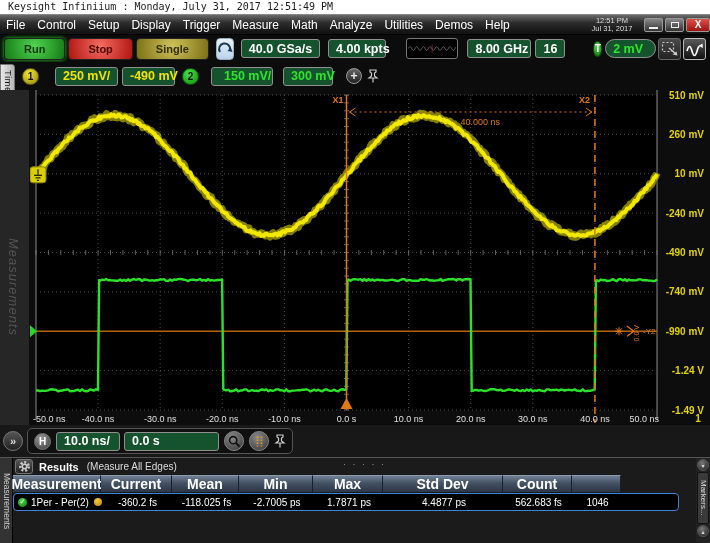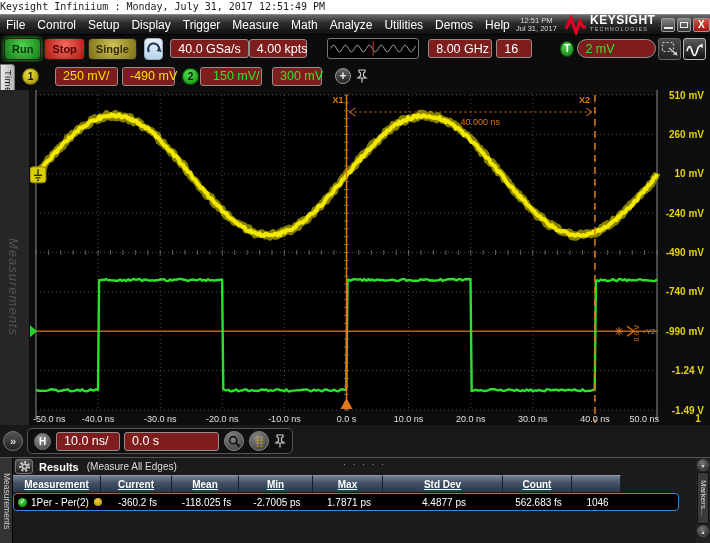--- a/index.html
+++ b/index.html
@@ -3,21 +3,21 @@
 <meta charset="utf-8">
 <style>
   * { margin:0; padding:0; box-sizing:border-box; }
   html,body { width:710px; height:543px; background:#000; overflow:hidden;
               font-family:"Liberation Sans", sans-serif; }
   #screen { position:relative; width:710px; height:543px; background:#111; }
 
   
   #titlebar { position:absolute; left:0; top:0; width:710px; height:26px; background:#fff;
               color:#1a1a1a; font-family:"DejaVu Sans Mono", monospace; font-size:10px;
-              line-height:14px; padding-left:0; }
+              line-height:14px; padding-left:8px; }
 
   
   #menubar { position:absolute; left:0; top:14px; width:710px; height:21px;
              background:linear-gradient(#6a6a6a,#2e2e2e 40%,#141414 90%);
              border-top:1px solid #888; border-bottom:1px solid #000;
              display:flex; align-items:center; color:#fff; font-size:12px; }
   .menu-item { padding:0 6px; cursor:default; }
   #clock { margin-left:auto; text-align:center; font-size:7.5px; line-height:8px; color:#ddd; width:60px; }
   #brand { display:flex; align-items:center; margin:0 4px 0 8px; }
   #brand-text { line-height:9px; margin-left:3px; }
@@ -28,30 +28,30 @@
   .winbtn.close { background:linear-gradient(#e05048,#9c1410); width:24px; color:#fff;
                   font-weight:bold; font-size:10px; }
   .winbtn .bar { width:9px; height:2px; background:#eee; margin-top:7px; }
   .winbtn .sq  { width:8px; height:6px; border:1.5px solid #eee; }
 
   
   #toolbar { position:absolute; left:0; top:35px; width:710px; height:27px; background:#0c0c0c;
              display:flex; align-items:center; }
   .runbtn { height:22px; border-radius:4px; border:1px solid #222; color:#0c2a0c;
             font-size:11px; font-weight:bold; display:flex; align-items:center; justify-content:center;
-            padding:0 7px; }
+            padding:0 19px; }
   #btn-run    { margin-left:4px;  background:radial-gradient(circle at 50% 35%,#4fd44f,#157a15); color:#063306; box-shadow:0 0 4px #2c2; }
   #btn-stop   { margin-left:3px;  background:radial-gradient(circle at 50% 35%,#f46c60,#b01410); color:#4d0300; }
   #btn-single { margin-left:3px;  background:radial-gradient(circle at 50% 35%,#cfc25a,#7a6f14); color:#332d02; }
   #btn-touch  { margin-left:7px; width:22px; height:22px; border-radius:4px; border:1px solid #9ab0c4;
                 background:linear-gradient(#e9f2fb,#b9d3ea); display:flex; align-items:center; justify-content:center; }
-  .field { height:19px; background:#7f1d1d; border:1px solid #909090; border-radius:3px;
-           color:#fff; font-size:12.5px; display:flex; align-items:center; padding:0 7px; white-space:nowrap; }
+  .field { height:19px; background:#14532d; border:1px solid #909090; border-radius:3px;
+           color:#fff; font-size:12.5px; display:flex; align-items:center; padding:0 7px; white-space:nowrap;font-weight:bold; }
   #fld-sr  { margin-left:7px; width:80px; }
-  #fld-mem { margin-left:0; width:58px; }
+  #fld-mem { margin-left:8px; width:58px; }
   #preview { margin-left:20px; width:106px; height:21px; background:#000; border:1px solid #777; border-radius:3px; }
   #fld-bw  { margin-left:9px; width:64px; }
   #fld-bits{ margin-left:4px; width:39px; }
   #t-badge { margin-left:28px; width:16px; height:16px; border-radius:50%;
              background:radial-gradient(circle at 40% 30%,#52d452,#0f7a0f); border:1px solid #0a520a;
              color:#fff; font-size:10px; font-weight:bold; display:flex; align-items:center; justify-content:center; }
   #fld-trig{ margin-left:3px; width:88px; color:#2ee42e;border-radius:10px; }
   #right-icons { margin-left:auto; margin-right:4px; display:flex; }
   .toolicon { width:23px; height:22px; border-radius:3px; border:1px solid #666;
               background:linear-gradient(#4a4a4a,#222); display:flex; align-items:center; justify-content:center; margin-left:2px; }
@@ -59,21 +59,21 @@
 
   
   #chanbar { position:absolute; left:0; top:62px; width:710px; height:28px; background:#0c0c0c;
              display:flex; align-items:center; }
   .chanbadge { width:17px; height:17px; border-radius:50%; font-size:10px; font-weight:bold;
                display:flex; align-items:center; justify-content:center; color:#111; }
   #ch1-badge { margin-left:22px; background:radial-gradient(circle at 40% 30%,#f0e43c,#96880a); border:1px solid #6b6005; }
   #ch2-badge { margin-left:7px;  background:radial-gradient(circle at 40% 30%,#4ce04c,#0e8c0e); border:1px solid #0a5c0a; }
   #ch1-scale { margin-left:16px; width:63px; color:#f0e400; }
   #ch1-off   { margin-left:4px; width:53px; color:#f0e400; }
-  #ch2-scale { margin-left:1px; width:62px; color:#2ee42e;padding-left:12px; }
+  #ch2-scale { margin-left:12px; width:62px; color:#2ee42e;padding-left:12px; }
   #ch2-off   { margin-left:10px; width:50px; color:#2ee42e; }
   #add-badge { margin-left:13px; width:16px; height:16px; border-radius:50%; border:1px solid #999;
                background:linear-gradient(#666,#222); color:#eee; font-size:12px; font-weight:bold;
                display:flex; align-items:center; justify-content:center; }
   .pin { margin-left:5px; }
 
   
   .vtab { position:absolute; left:0; width:15px; background:linear-gradient(90deg,#e8e8e8,#b5b5b5);
           border:1px solid #777; border-radius:0 3px 3px 0; color:#111; font-size:9.5px;
           writing-mode:vertical-rl; text-align:center; letter-spacing:.5px; }
@@ -116,22 +116,22 @@
               background:linear-gradient(#555,#222); display:flex; align-items:center; justify-content:center;
               margin-left:2px; }
   #res-title { font-size:11px; font-weight:bold; margin-left:6px; }
   #res-sub { font-size:10px; color:#ddd; margin-left:8px; }
   #drag-dots { position:absolute; left:330px; top:1px; color:#999; font-size:9px; letter-spacing:2px; }
   #res-table { position:absolute; left:13px; top:17px; width:683px; }
   .t-row { display:grid; grid-template-columns:88px 71px 67px 74px 70px 120px 69px 49px 1fr; }
   .t-head { height:17px; }
   .t-head > div { background:linear-gradient(#708096,#435163 45%,#2c3748);
                   border-right:1px solid #18202c; border-top:1px solid #8c99ab;
-                  color:#fff; font-size:10px; font-weight:bold;
-                  display:flex; align-items:center; justify-content:center;text-decoration:underline; }
+                  color:#fff; font-size:14px; font-weight:bold;
+                  display:flex; align-items:center; justify-content:center; }
   #data-row { height:18px; width:666px; background:#000; border:1.5px solid #3b86d8; border-radius:4px;
               margin-top:1px; align-items:center; color:#fff; font-size:10px; }
   #data-row > div { display:flex; align-items:center; justify-content:center; }
   #cell-name { justify-content:flex-start !important; padding-left:4px; }
   .dot-green { width:9px; height:9px; border-radius:50%; background:radial-gradient(circle at 40% 30%,#4ce04c,#0c7a0c);
                color:#fff; font-size:7px; display:flex; align-items:center; justify-content:center; }
   .dot-yellow { width:8px; height:8px; border-radius:50%; background:radial-gradient(circle at 40% 30%,#f4cc3c,#b8860b);
                 margin-left:5px; }
   #name-text { margin-left:4px; }
   #res-right { position:absolute; right:0; top:0; width:14px; height:86px; background:#222; }
@@ -156,29 +156,20 @@
     <span class="menu-item">Trigger</span>
     <span class="menu-item">Measure</span>
     <span class="menu-item">Math</span>
     <span class="menu-item">Analyze</span>
     <span class="menu-item">Utilities</span>
     <span class="menu-item">Demos</span>
     <span class="menu-item">Help</span>
     <div id="clock">
       <div>12:51 PM</div>
       <div>Jul 31, 2017</div>
-    </div>
-    <div id="brand">
-      <svg width="22" height="20" viewBox="0 0 22 20">
-        <polyline points="1,14 6,3 11,18 15,6 18,12 21,12" fill="none" stroke="#e60026" stroke-width="3"></polyline>
-      </svg>
-      <div id="brand-text">
-        <div id="brand-name">KEYSIGHT</div>
-        <div id="brand-sub">TECHNOLOGIES</div>
-      </div>
     </div>
     <div class="winbtn">
         <div class="bar"></div>
       </div>
     <div class="winbtn">
         <div class="sq"></div>
       </div>
     <div class="winbtn close">X</div>
   </div>
 

